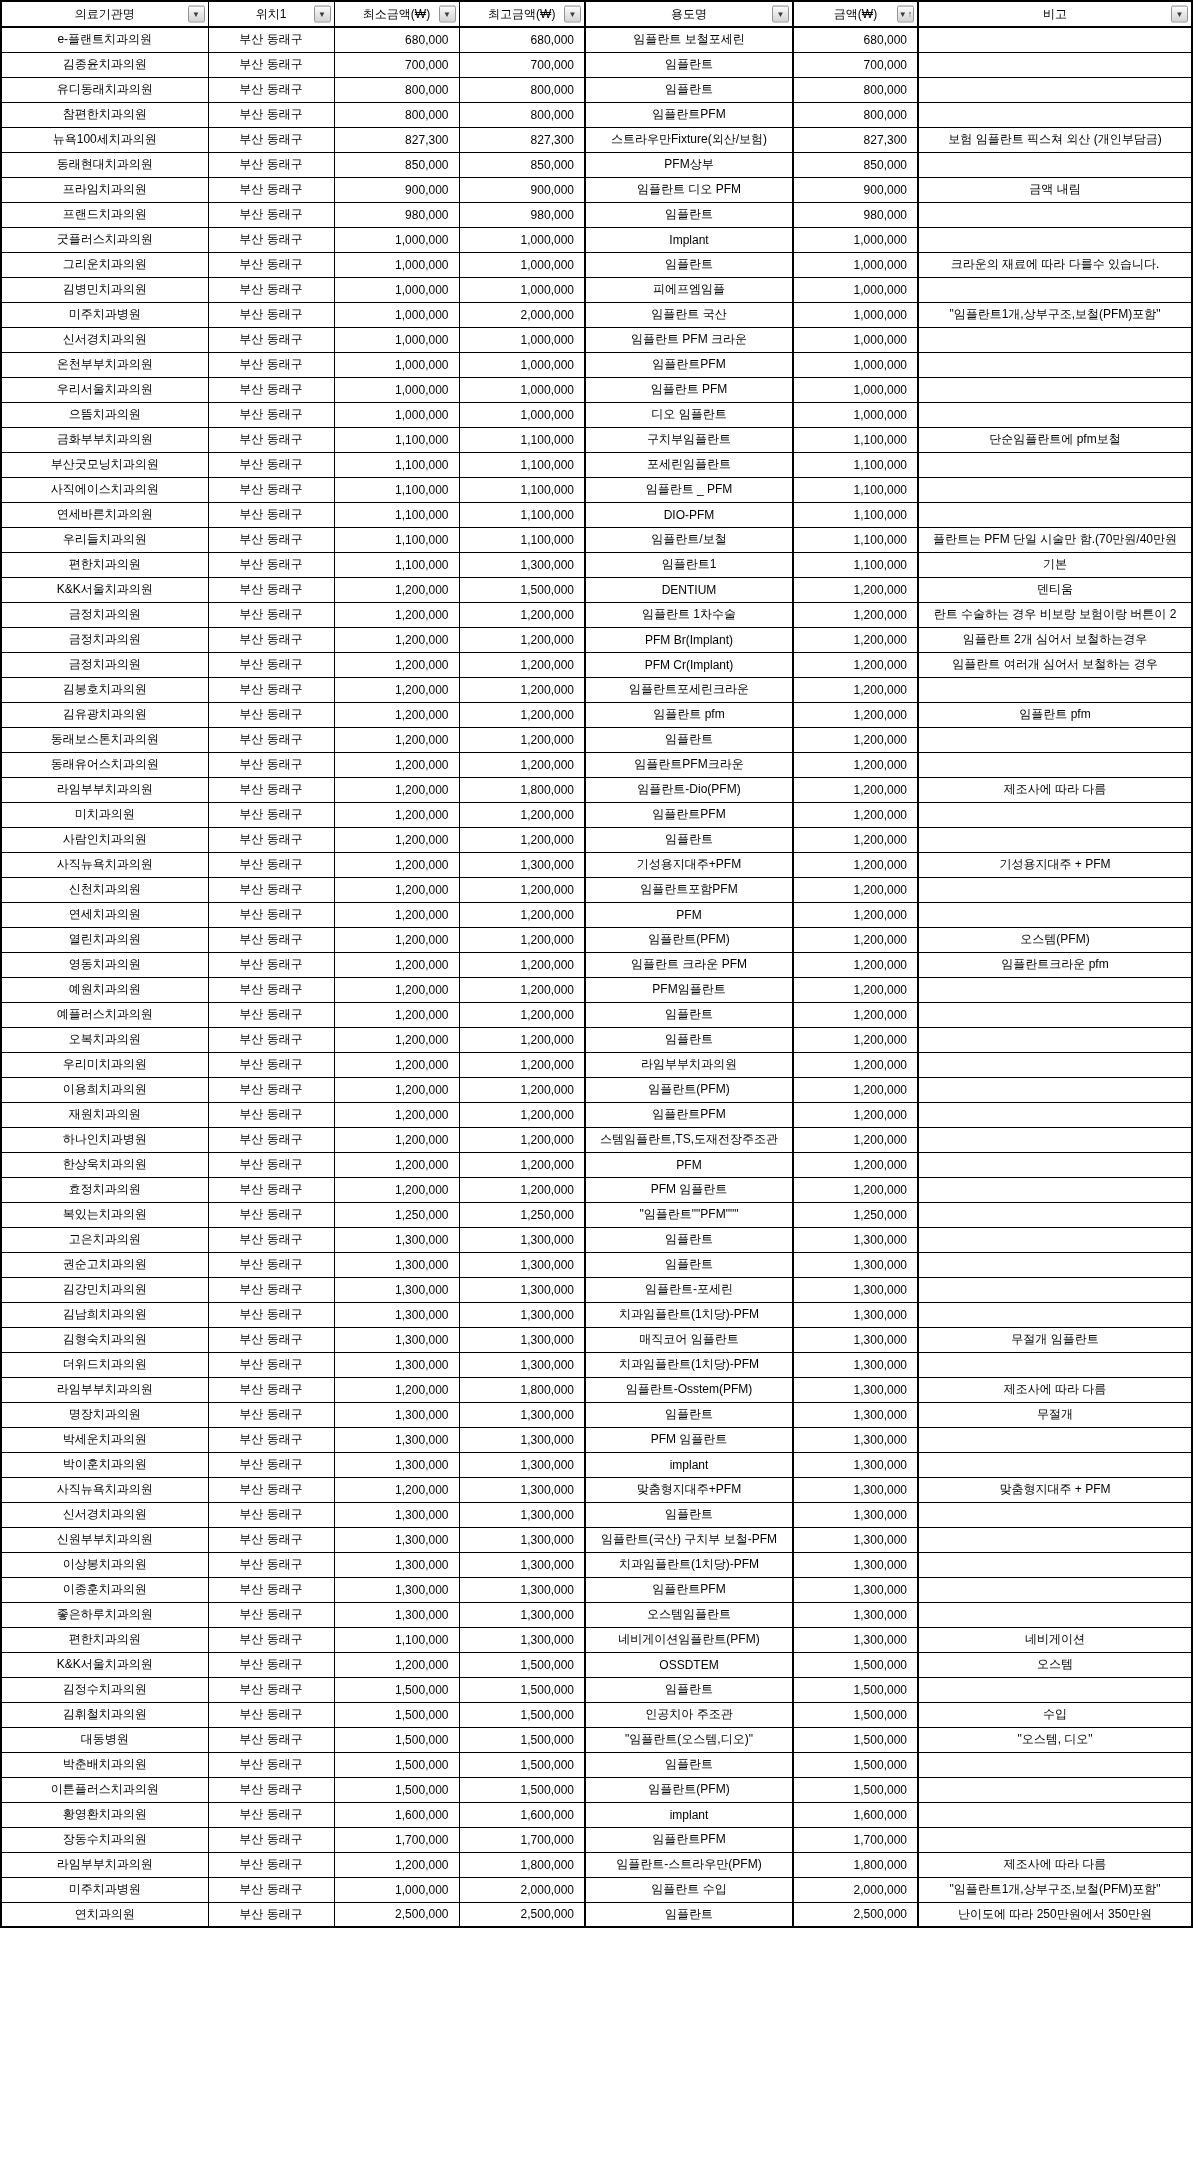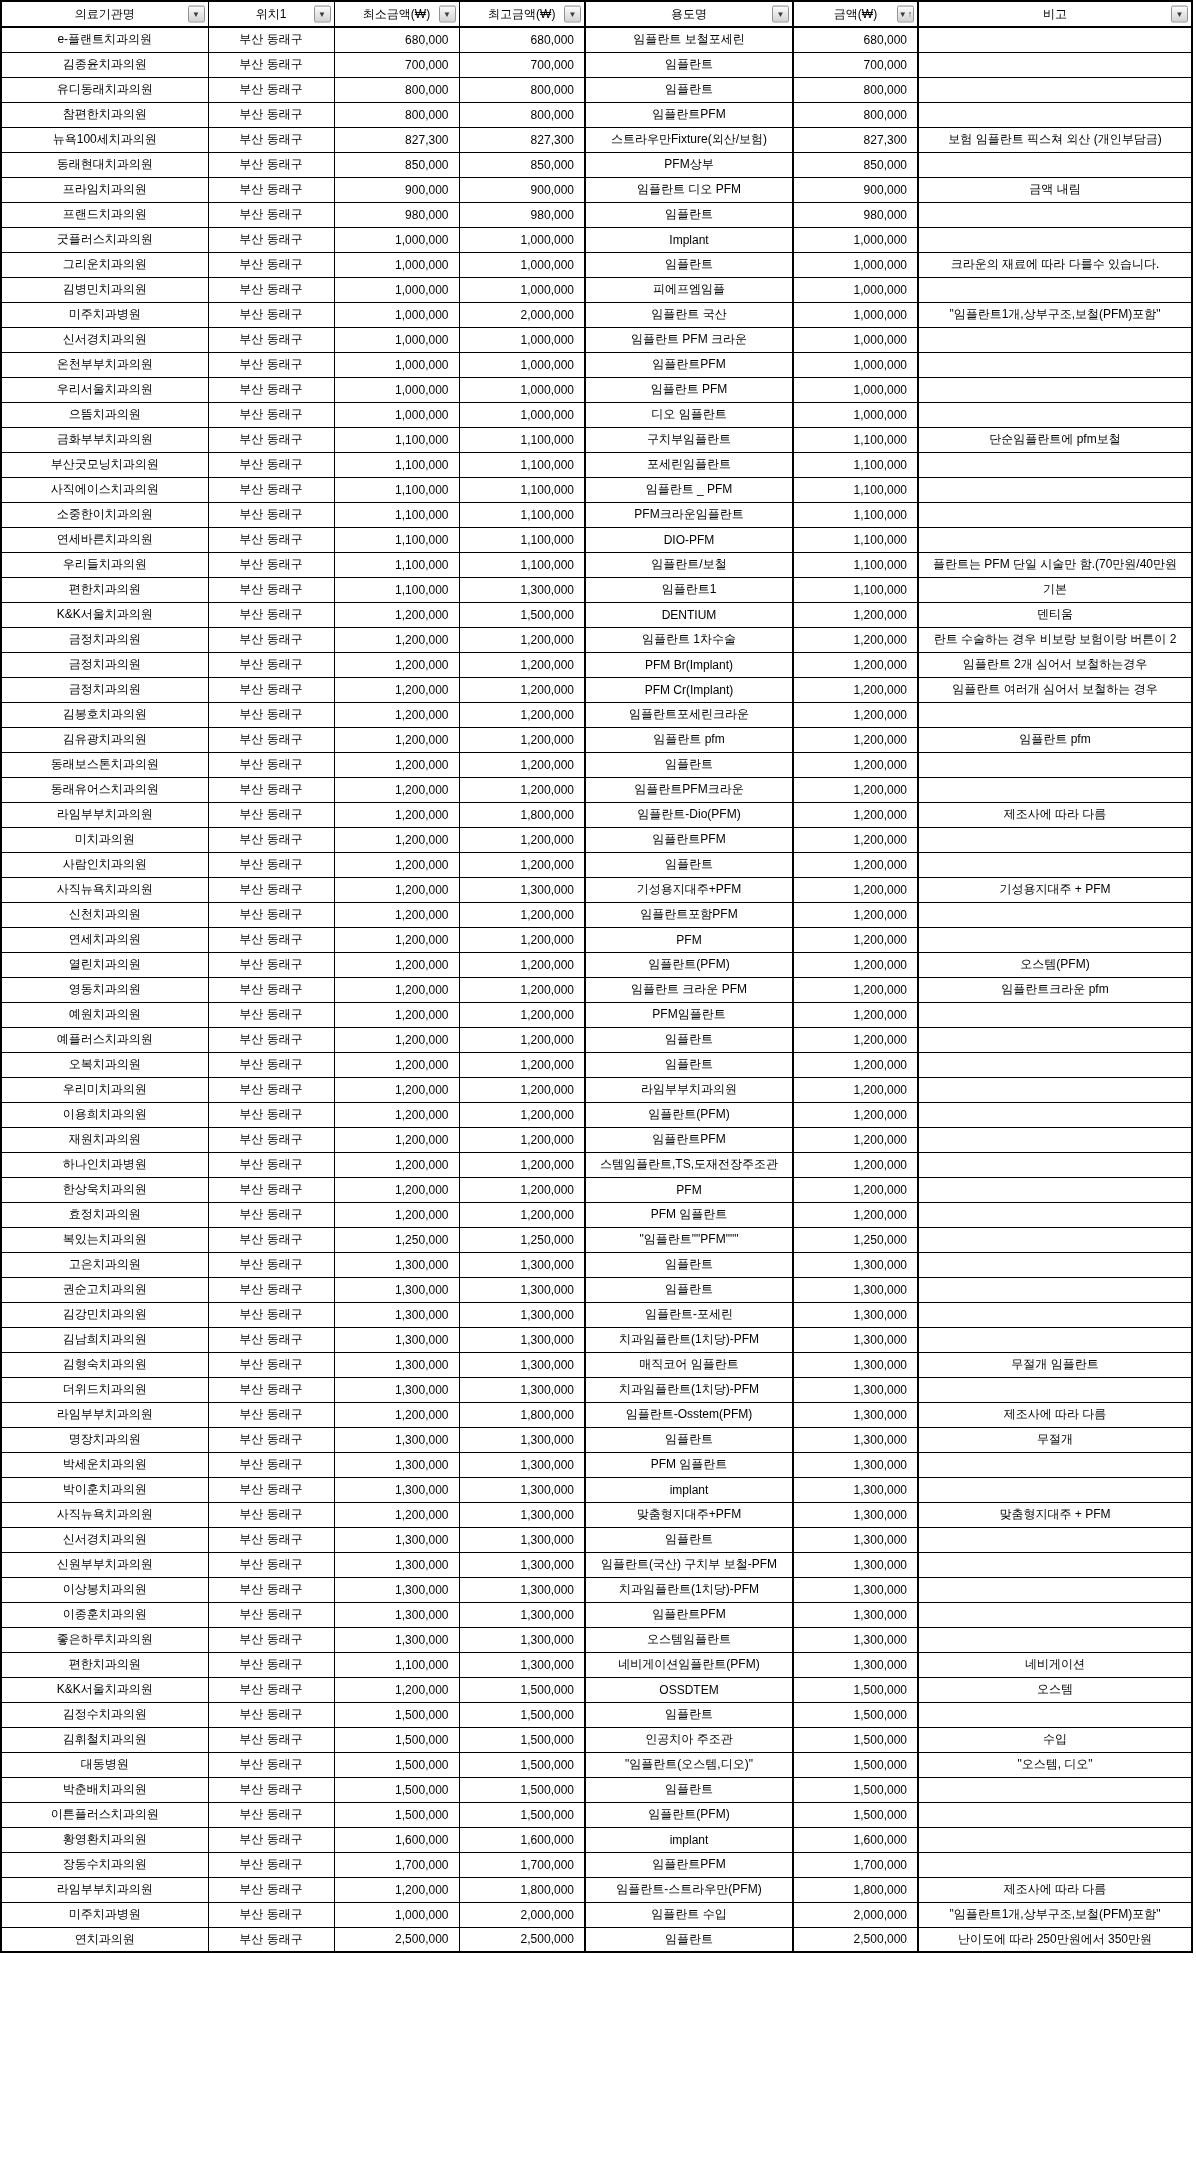--- a/index.html
+++ b/index.html
@@ -227,29 +227,20 @@
       <tr>
         <td class="c1 al-center">사직에이스치과의원</td>
         <td class="c2 al-center">부산 동래구</td>
         <td class="c3 al-right">1,100,000</td>
         <td class="c4 al-right">1,100,000</td>
         <td class="c5 al-center">임플란트 _ PFM</td>
         <td class="c6 al-right">1,100,000</td>
         <td class="c7 al-center"></td>
       </tr>
       <tr>
-        <td class="c1 al-center">소중한이치과의원</td>
-        <td class="c2 al-center">부산 동래구</td>
-        <td class="c3 al-right">1,100,000</td>
-        <td class="c4 al-right">1,100,000</td>
-        <td class="c5 al-center">PFM크라운임플란트</td>
-        <td class="c6 al-right">1,100,000</td>
-        <td class="c7 al-center"></td>
-      </tr>
-      <tr>
         <td class="c1 al-center">연세바른치과의원</td>
         <td class="c2 al-center">부산 동래구</td>
         <td class="c3 al-right">1,100,000</td>
         <td class="c4 al-right">1,100,000</td>
         <td class="c5 al-center">DIO-PFM</td>
         <td class="c6 al-right">1,100,000</td>
         <td class="c7 al-center"></td>
       </tr>
       <tr>
         <td class="c1 al-center">우리들치과의원</td>

